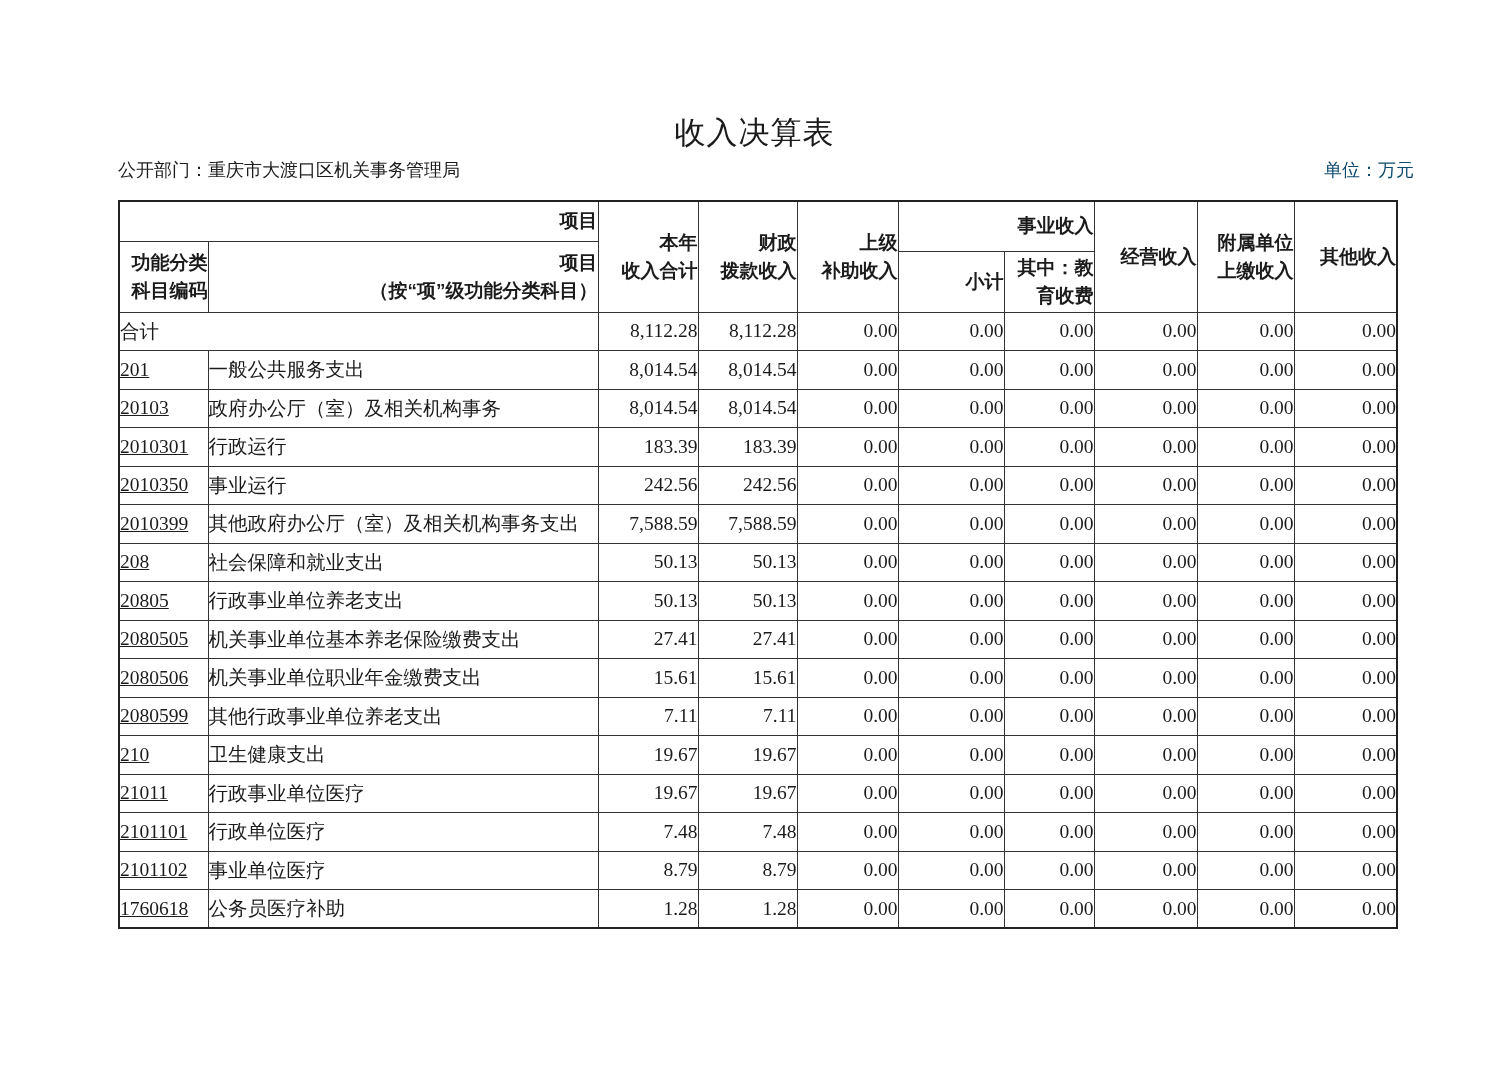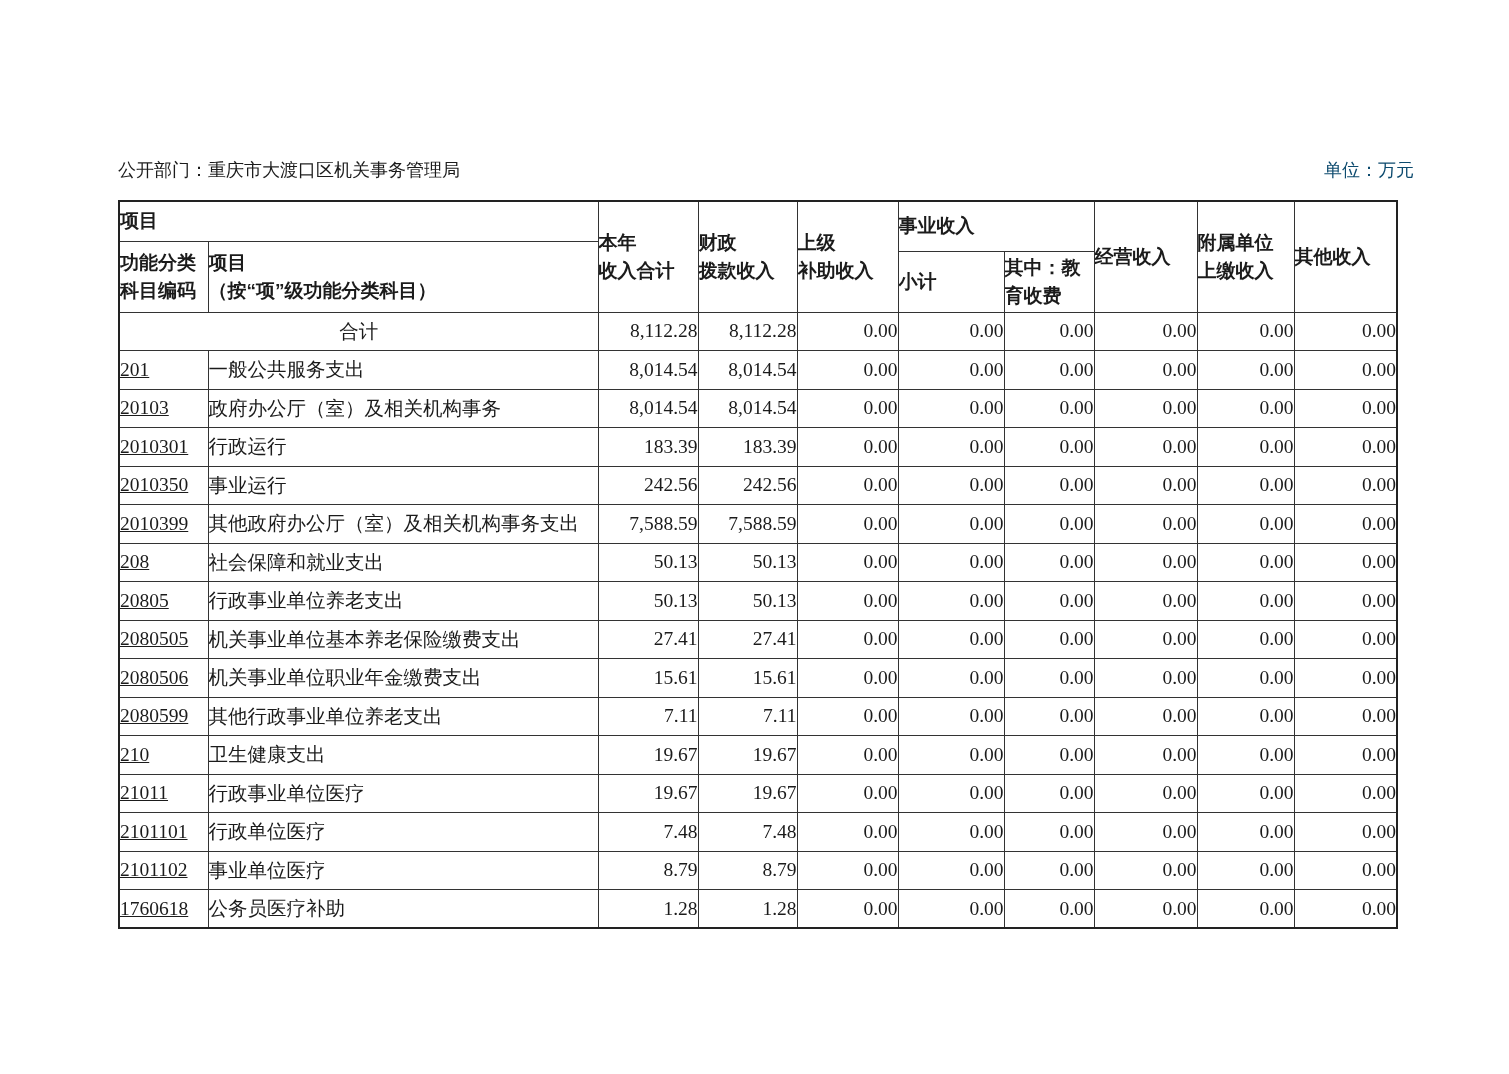--- a/index.html
+++ b/index.html
@@ -54,57 +54,58 @@
   table.fin-table td {
     border: 1px solid #333333;
     padding: 0;
     overflow: hidden;
   }
   table.fin-table thead th {
     font-family: "Liberation Sans", sans-serif;
     font-weight: 700;
     font-size: 19px;
     line-height: 1.45;
-    text-align: left;
+    text-align: right;
     vertical-align: middle;
     white-space: pre-line;
     color: #1b1b1b;
   }
   tr.hr1 { height: 40px; }
   tr.hr2 { height: 10px; }
   tr.hr3 { height: 61px; }
   table.fin-table tbody tr { height: 38.5px; }
   table.fin-table tbody td {
     font-family: "Liberation Serif", serif;
     font-size: 19.5px;
     vertical-align: middle;
     color: #1b1b1b;
     white-space: nowrap;
   }
   td.code-cell  { text-align: left;  padding-left: 9px; text-decoration: underline;  }
   td.item-cell  { text-align: left;  padding-left: 11px; }
   td.item-cell.indent { }
-  td.total-label-cell { text-align: center; margin-left: 48px; }
+  td.total-label-cell { text-align: left; margin-left: 48px; }
   td.amount-cell { text-align: right; padding-right: 9px; }
   .page-footer {
     position: absolute;
     top: 986px;
     left: 0;
     width: 100%;
     text-align: center;
     font-size: 22px;
     color: #2a2a2a;
     word-spacing: 8px;
   }
 </style>
 </head>
 <body>
 
 <div class="page">
 
+  <div class="doc-title">收入决算表</div>
 
   <div class="meta-left">公开部门：重庆市大渡口区机关事务管理局</div>
   <div class="meta-right">单位：万元</div>
 
   <table class="fin-table">
     <colgroup>
       <col style="width:89px">
       <col style="width:390px">
       <col style="width:100px">
       <col style="width:99px">

